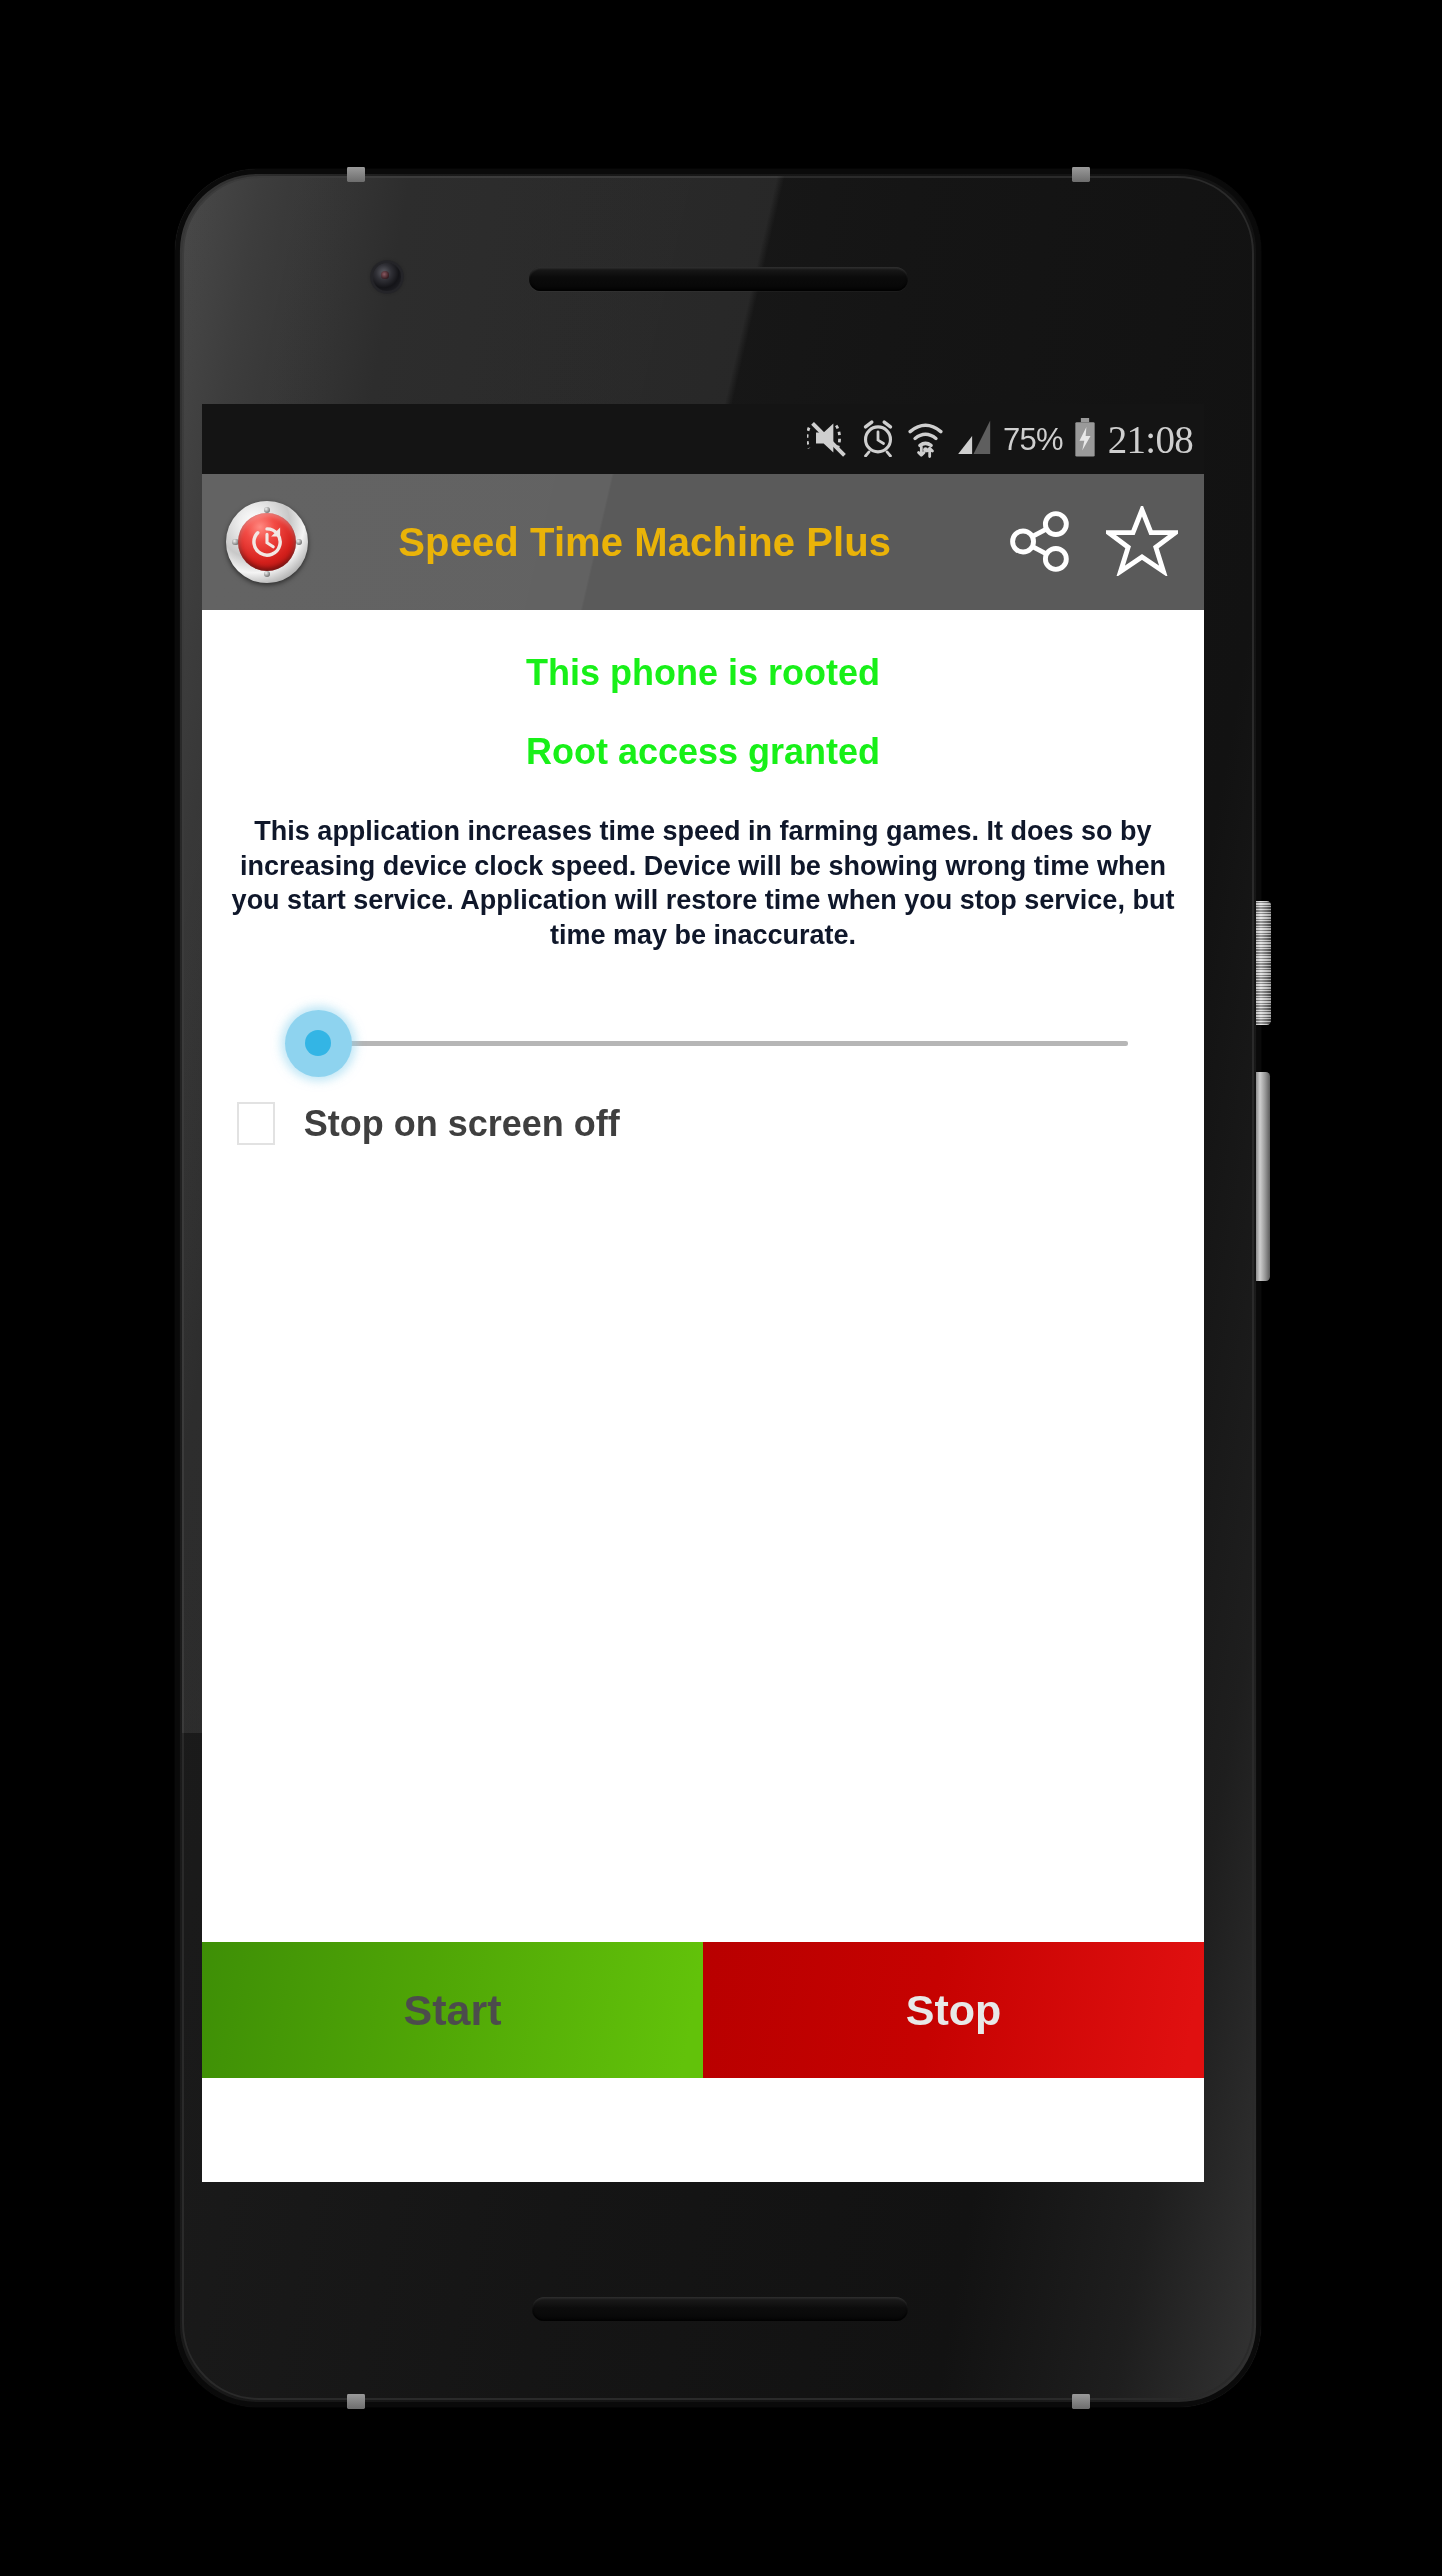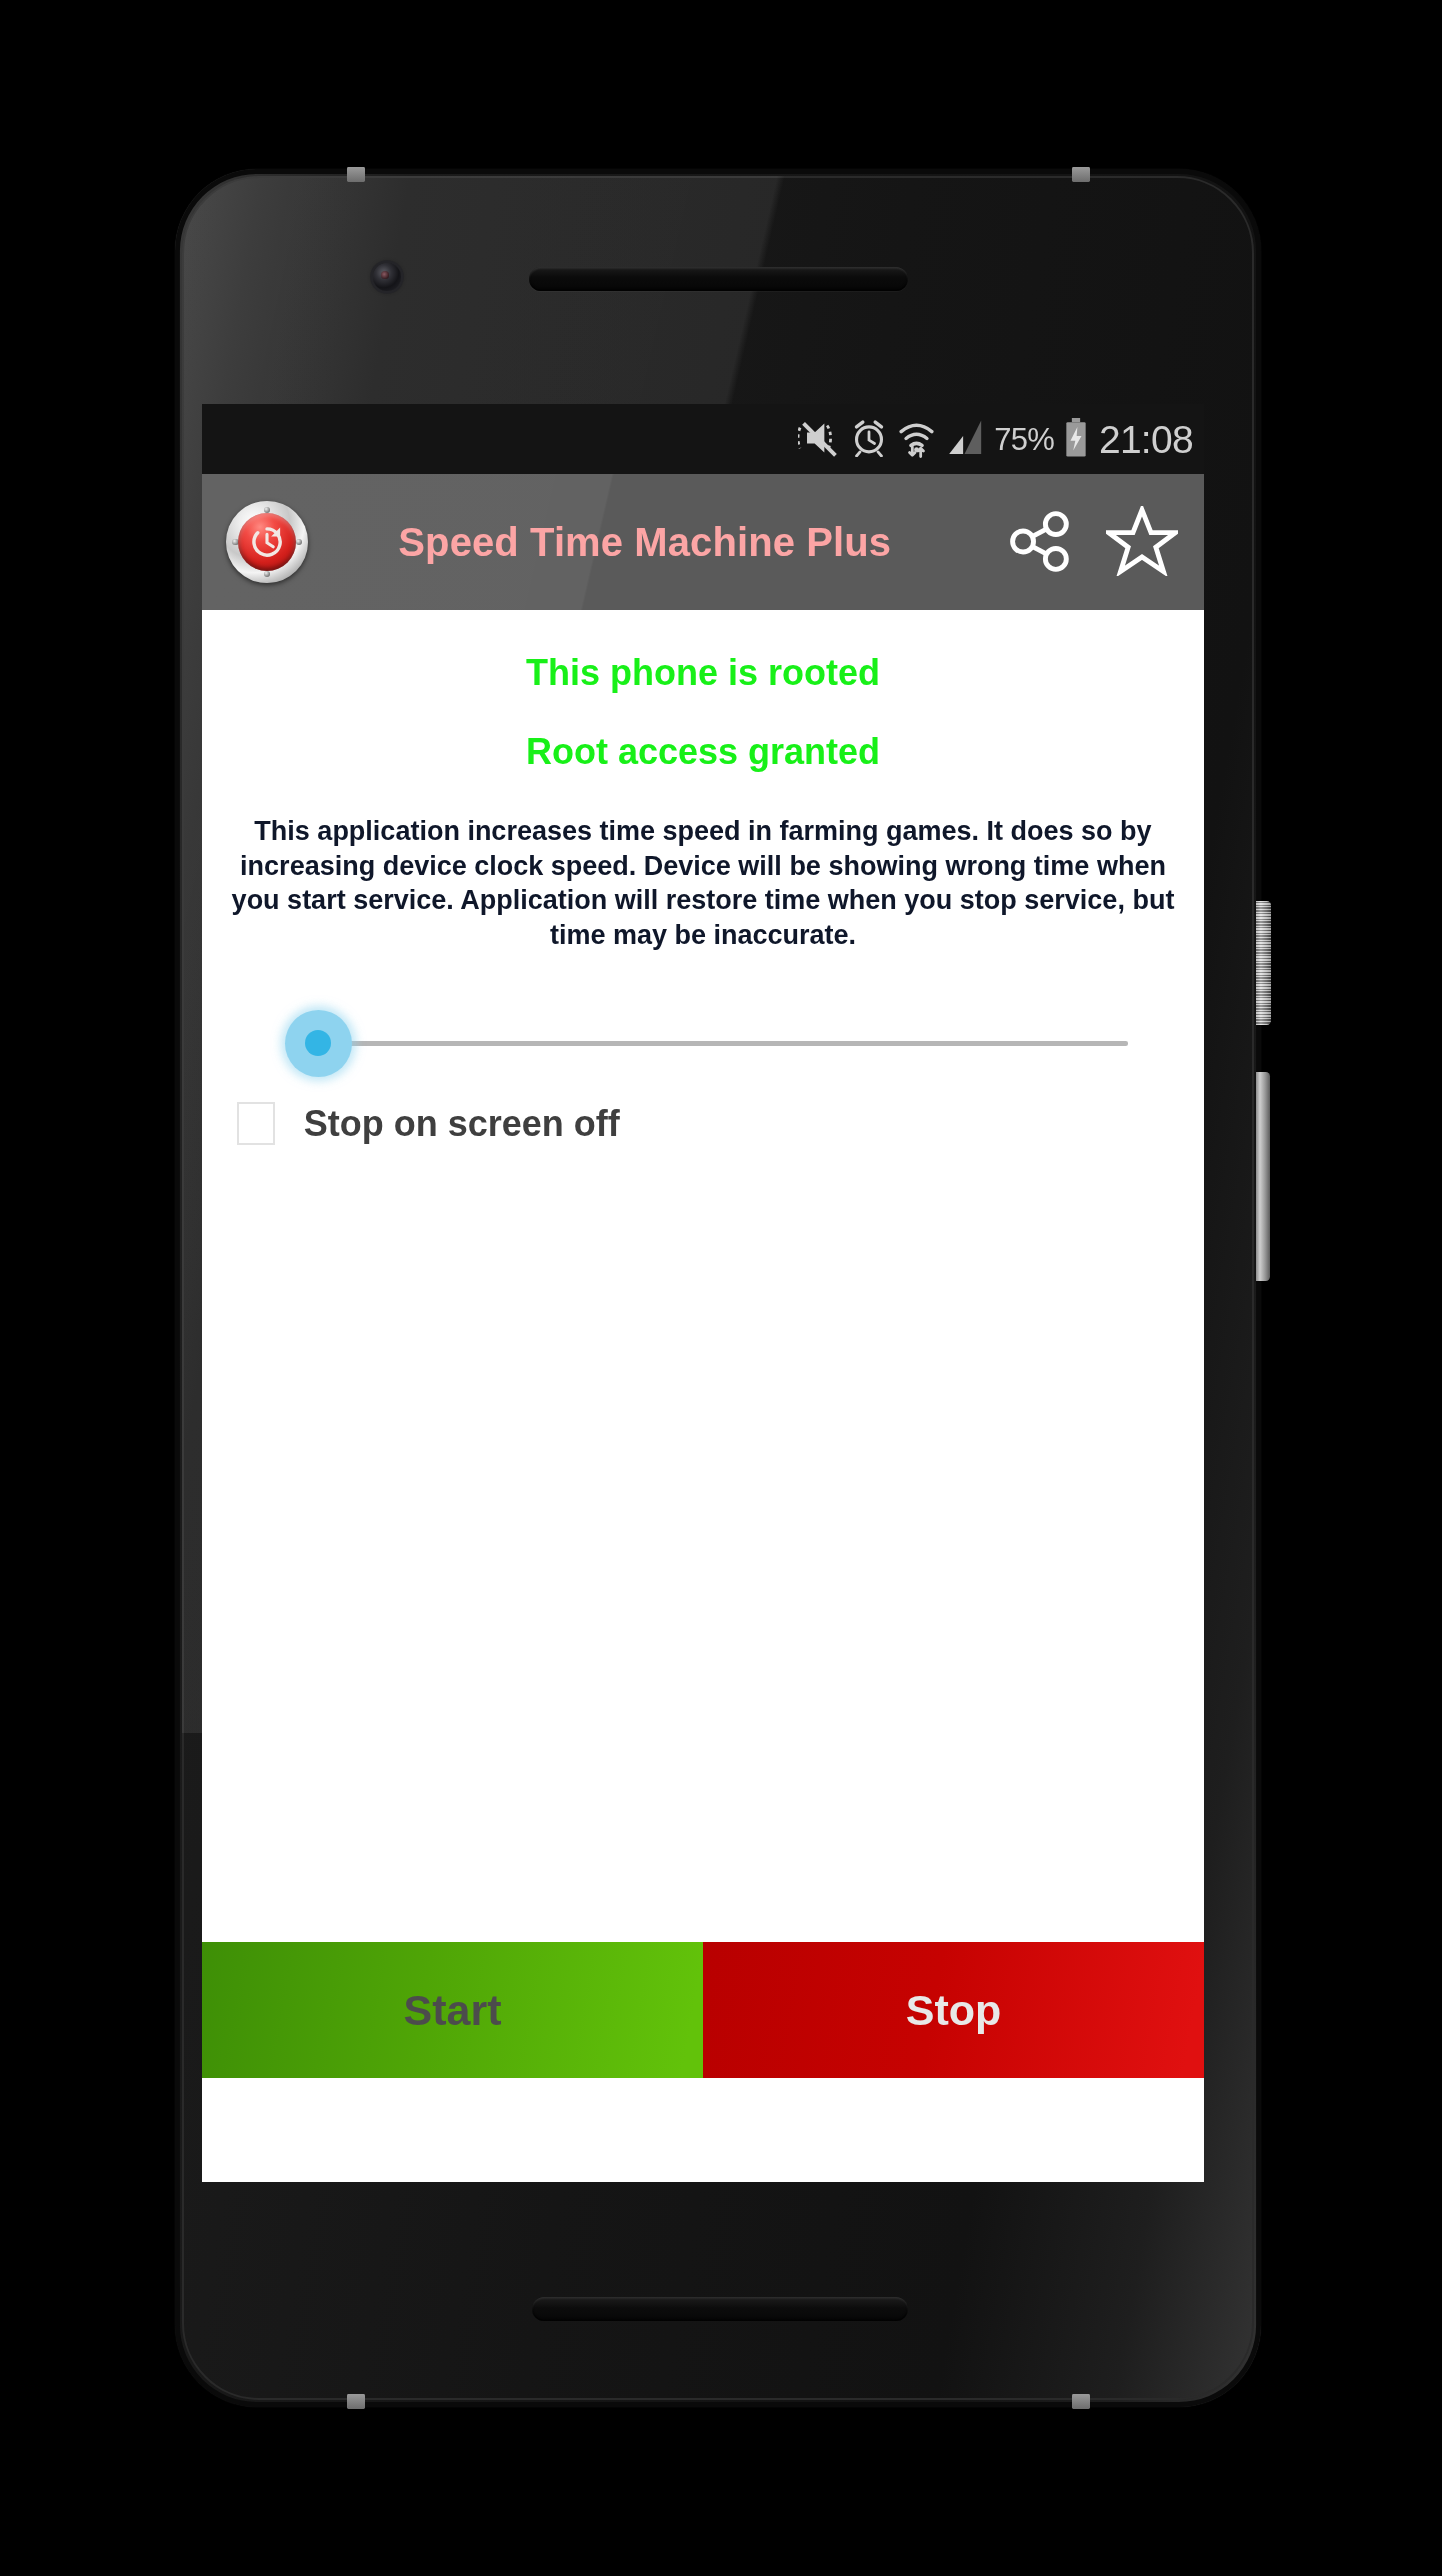--- a/index.html
+++ b/index.html
@@ -197,21 +197,21 @@
   }
   .status-icon { display: block; }
   .status-text {
     color: #cfcfcf;
     font-size: 35px;
     font-weight: 400;
     letter-spacing: -0.7px;
     line-height: 1;
   }
   .status-text.pct { font-size: 31px; }
-  .status-text.clock { font-size: 39px; margin-left: 1.4px; }
+  .status-text.clock { font-size: 39px; margin-left: 1.4px; font-family: Liberation Serif, serif; }
 
   
   .app-bar {
     position: relative;
     height: 136px;
     background: #5a5a5a;
     display: flex;
     align-items: center;
     overflow: hidden;
   }
@@ -263,21 +263,21 @@
     background: radial-gradient(circle at 35% 32%, #f0f0f0, #8a8a8a 60%, #4f4f4f);
   }
   .rivet.r1 { left: 38px; top: 5.6px; }
   .rivet.r2 { left: 38px; top: 70px; }
   .rivet.r3 { left: 6.3px;  top: 38px; }
   .rivet.r4 { left: 70px; top: 38px; }
 
   .app-title {
     flex: 1;
     text-align: center;
-    color: #fca5a5;
+    color: #eab308;
     font-size: 40px;
     font-weight: bold;
     letter-spacing: 0.1px;
     z-index: 2;
     margin-left: -14px;
   }
 
   .bar-action {
     width: 89px;
     height: 89px;

